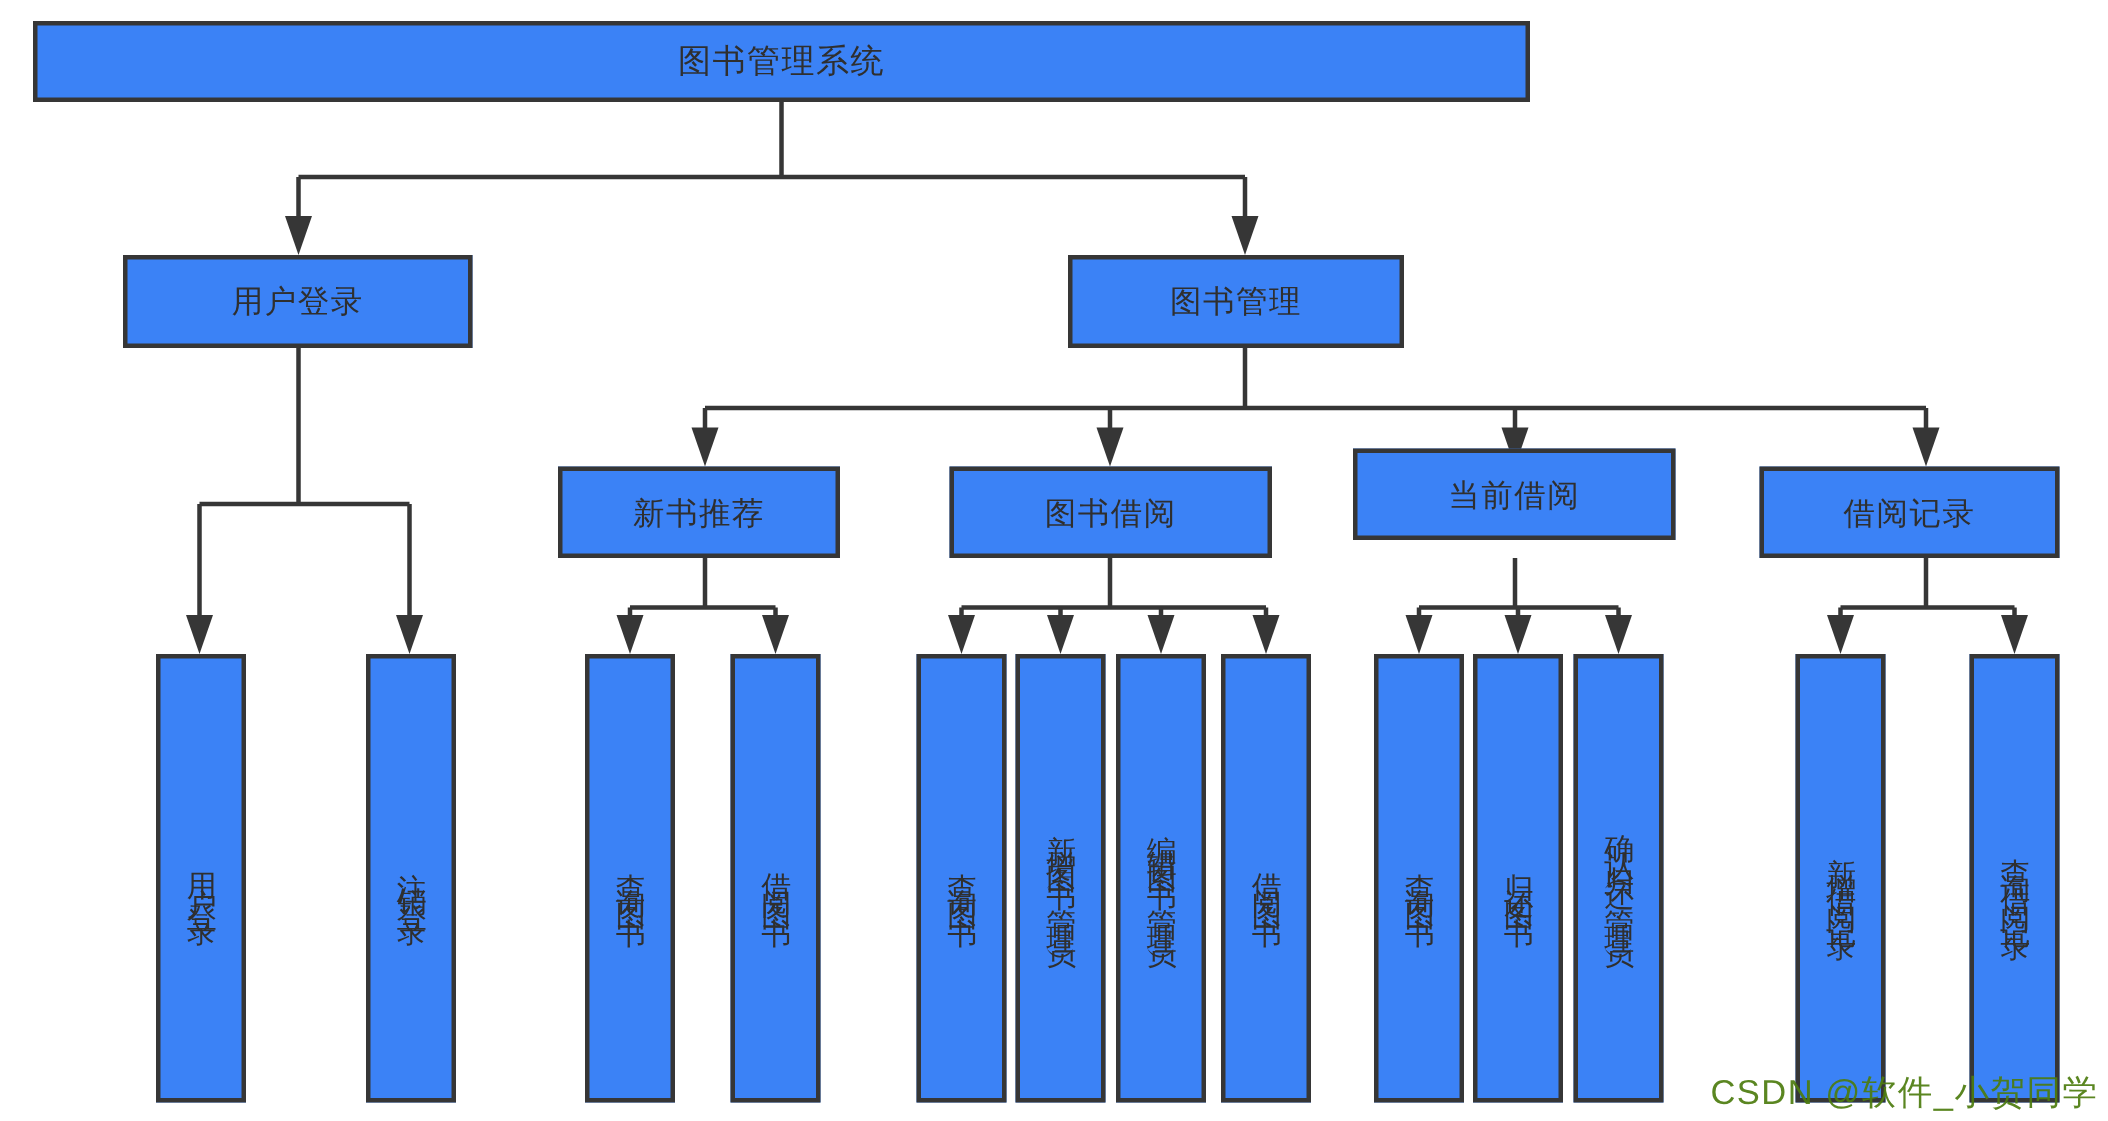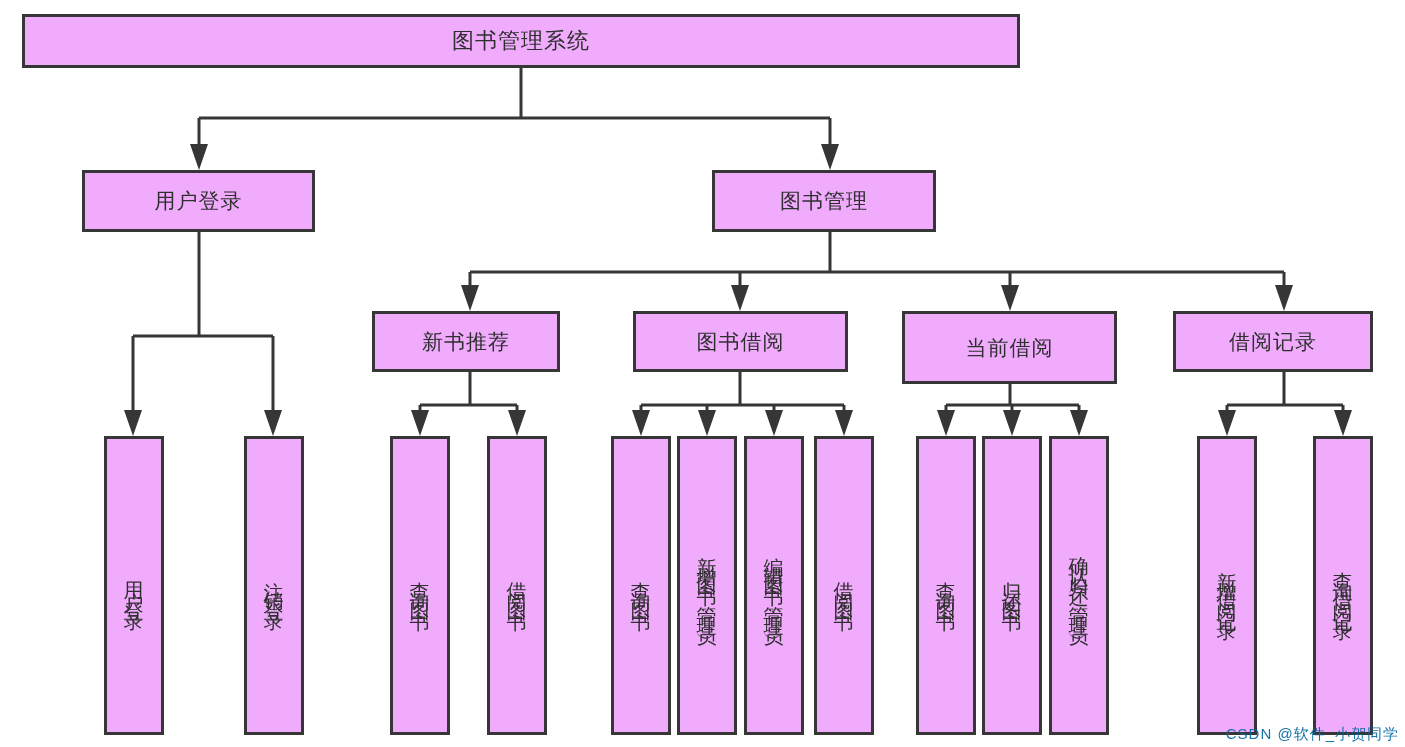--- a/index.html
+++ b/index.html
@@ -14,21 +14,21 @@
   .wires {
     position: absolute;
     left: 0; top: 0;
     width: 1405px; height: 747px;
     pointer-events: none;
   }
   .node {
     position: absolute;
     box-sizing: border-box;
     border: 3px solid #363636;
-    background: #f0abfc;
+    background: #3b82f6;
     display: flex;
     align-items: center;
     justify-content: center;
     color: #2f2f2f;
   }
   .node.h .lbl {
     font-size: 21px;
     letter-spacing: 1px;
     white-space: nowrap;
   }
@@ -37,22 +37,22 @@
     writing-mode: vertical-rl;
     text-orientation: mixed;
     font-size: 20px;
     letter-spacing: 10px;
     line-height: 1;
   }
   .watermark {
     position: absolute;
     right: 6px;
     bottom: 3px;
-    font-size: 15px;
-    color: #0369a1;
+    font-size: 23px;
+    color: #4d7c0f;
     opacity: 0.92;
     letter-spacing: 1px;
     white-space: nowrap;
   }
 </style>
 </head>
 <body>
 
 <div class="stage">
 
@@ -100,21 +100,21 @@
   <div class="node h" style="left:712px;top:170px;width:224px;height:62px">
     <span class="lbl">图书管理</span>
   </div>
 
   <div class="node h" style="left:372px;top:311px;width:188px;height:61px">
     <span class="lbl">新书推荐</span>
   </div>
   <div class="node h" style="left:633px;top:311px;width:215px;height:61px">
     <span class="lbl">图书借阅</span>
   </div>
-  <div class="node h" style="left:902px;top:311px;width:215px;height:73px">
+  <div class="node h" style="left:902px;top:299px;width:215px;height:61px">
     <span class="lbl">当前借阅</span>
   </div>
   <div class="node h" style="left:1173px;top:311px;width:200px;height:61px">
     <span class="lbl">借阅记录</span>
   </div>
 
   <div class="node v" style="left:104px;top:436px;width:60px;height:299px">
     <span class="lbl">用户登录</span>
   </div>
   <div class="node v" style="left:244px;top:436px;width:60px;height:299px">

